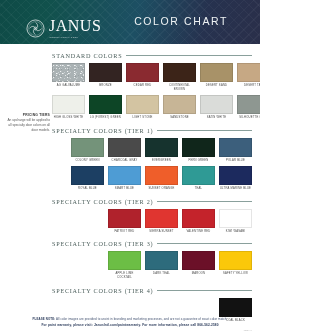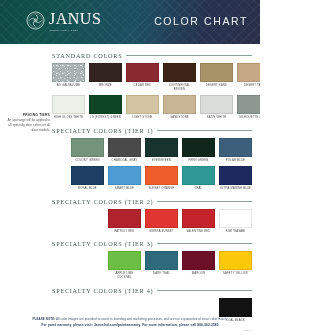--- a/index.html
+++ b/index.html
@@ -19,38 +19,38 @@
     overflow: hidden;
   }
   .header-pattern {
     position: absolute; inset: 0;
     background-image:
       repeating-linear-gradient(45deg, rgba(255,255,255,.045) 0 1px, transparent 1px 7px),
       repeating-linear-gradient(-45deg, rgba(255,255,255,.045) 0 1px, transparent 1px 7px);
     opacity: .9;
   }
   .logo-wrap {
-    position: absolute; left: 26px; top: 11px;
-    display: flex; align-items: flex-start; gap: 4px;
+    position: absolute; left: 26px; top: 18px;
+    display: flex; align-items: flex-end; gap: 4px;
   }
   .logo-mark { width: 19px; height: 19px; flex: none; }
   .logo-text-col { display: flex; flex-direction: column; line-height: 1; }
   .logo-word {
     font-family: "Liberation Serif", serif;
     font-size: 16px; letter-spacing: .5px;
     color: #ffffff; font-weight: 400;
   }
   .logo-tagline {
     font-size: 2.1px; letter-spacing: .35px;
     color: #cfd8d8; margin-top: 1.5px;
     transform: scaleY(1.1); transform-origin: left top;
     white-space: nowrap;
   }
   .header-title {
-    position: absolute; right: 12px; top: 15px;
+    position: absolute; right: 32px; top: 15px;
     font-size: 10.5px; letter-spacing: 1.6px;
     color: #eef2f3; font-weight: 400;
   }
 
   
   .section {
     position: relative;
     padding-left: 52px;
     padding-right: 8px;
   }

